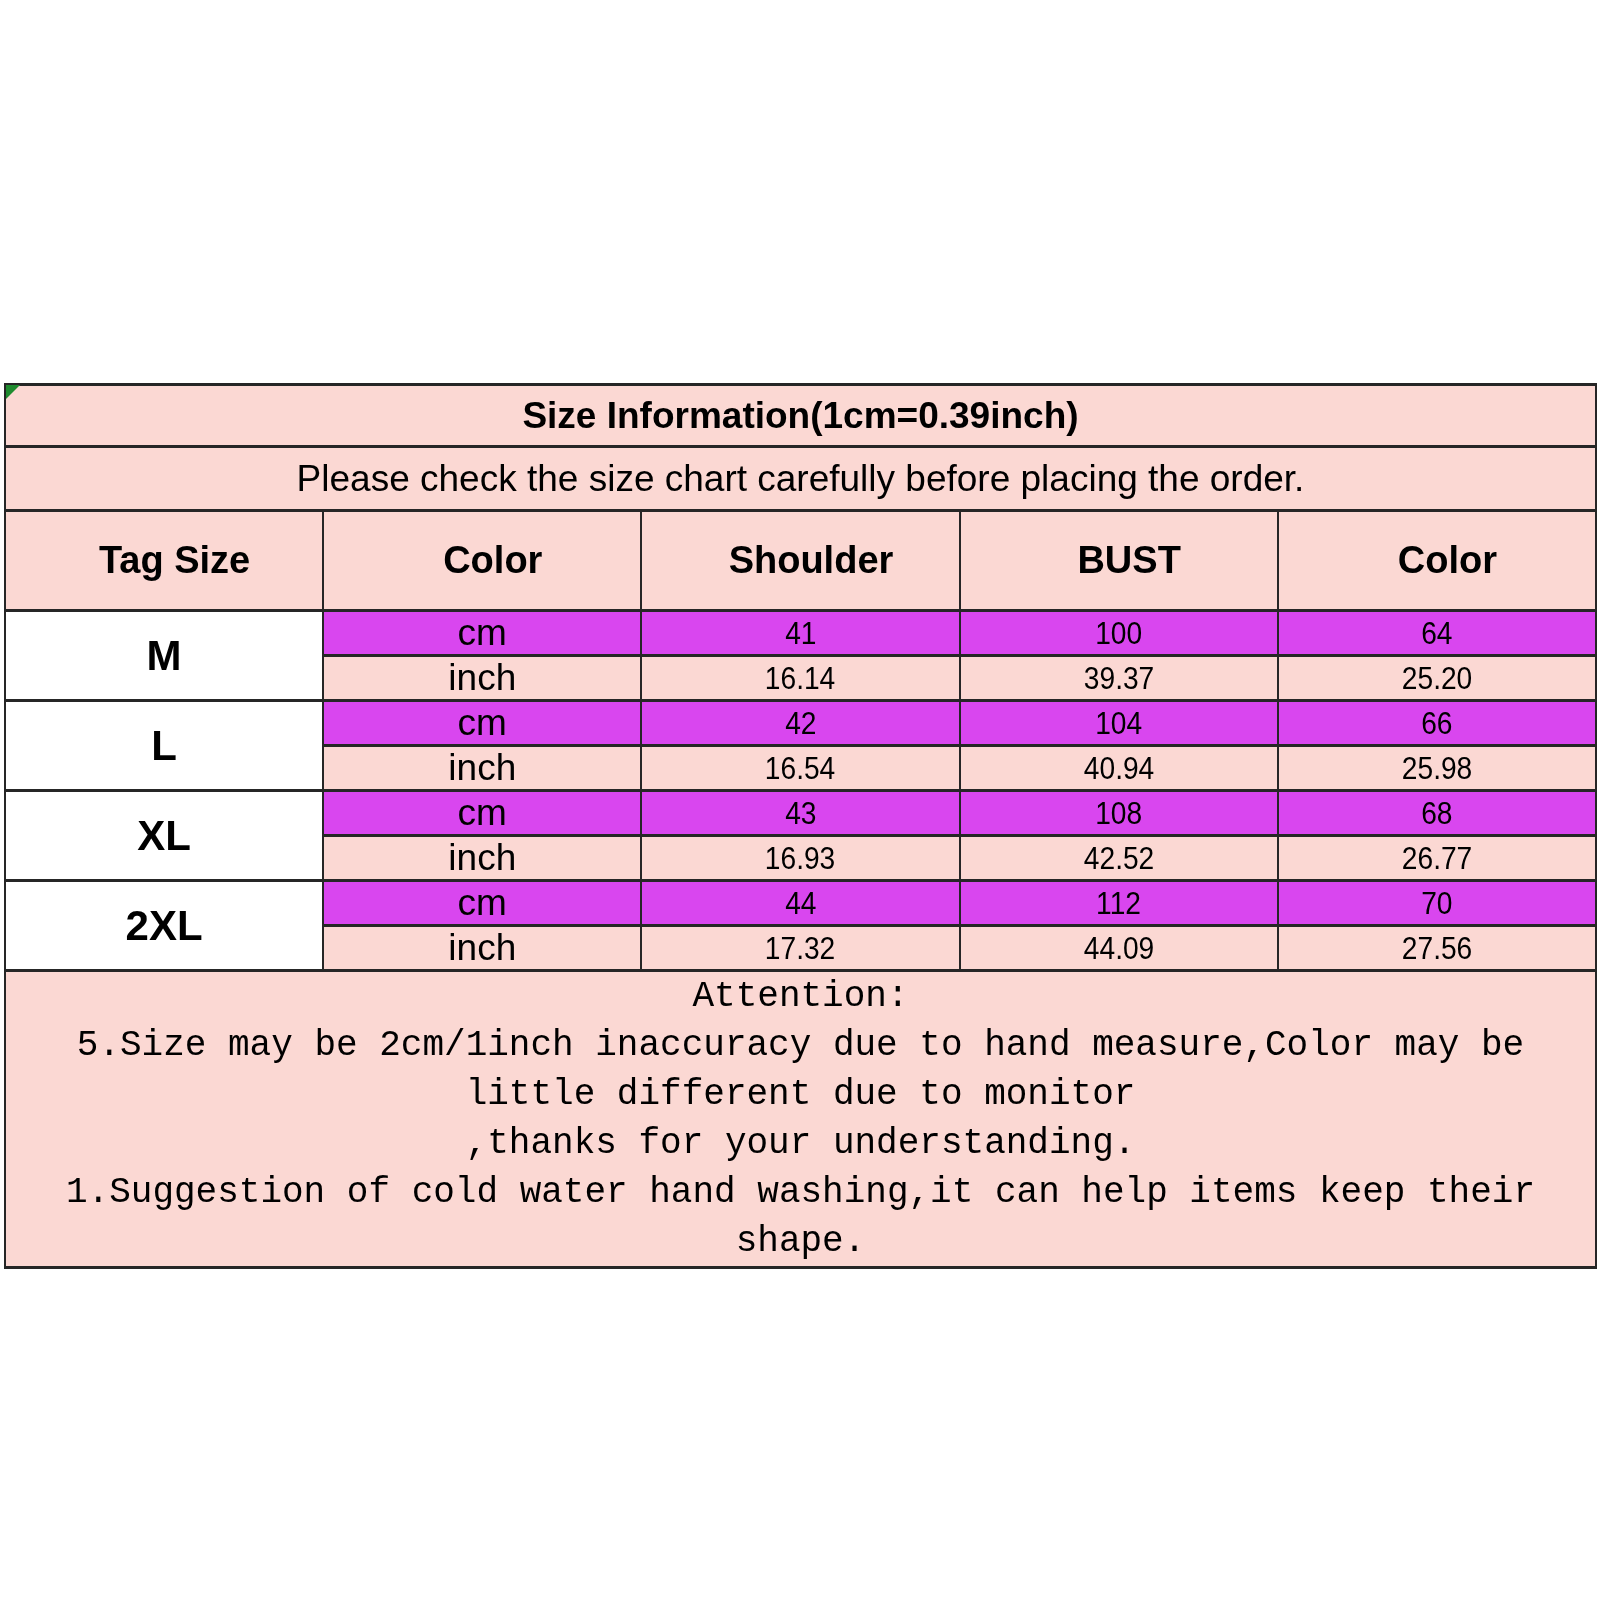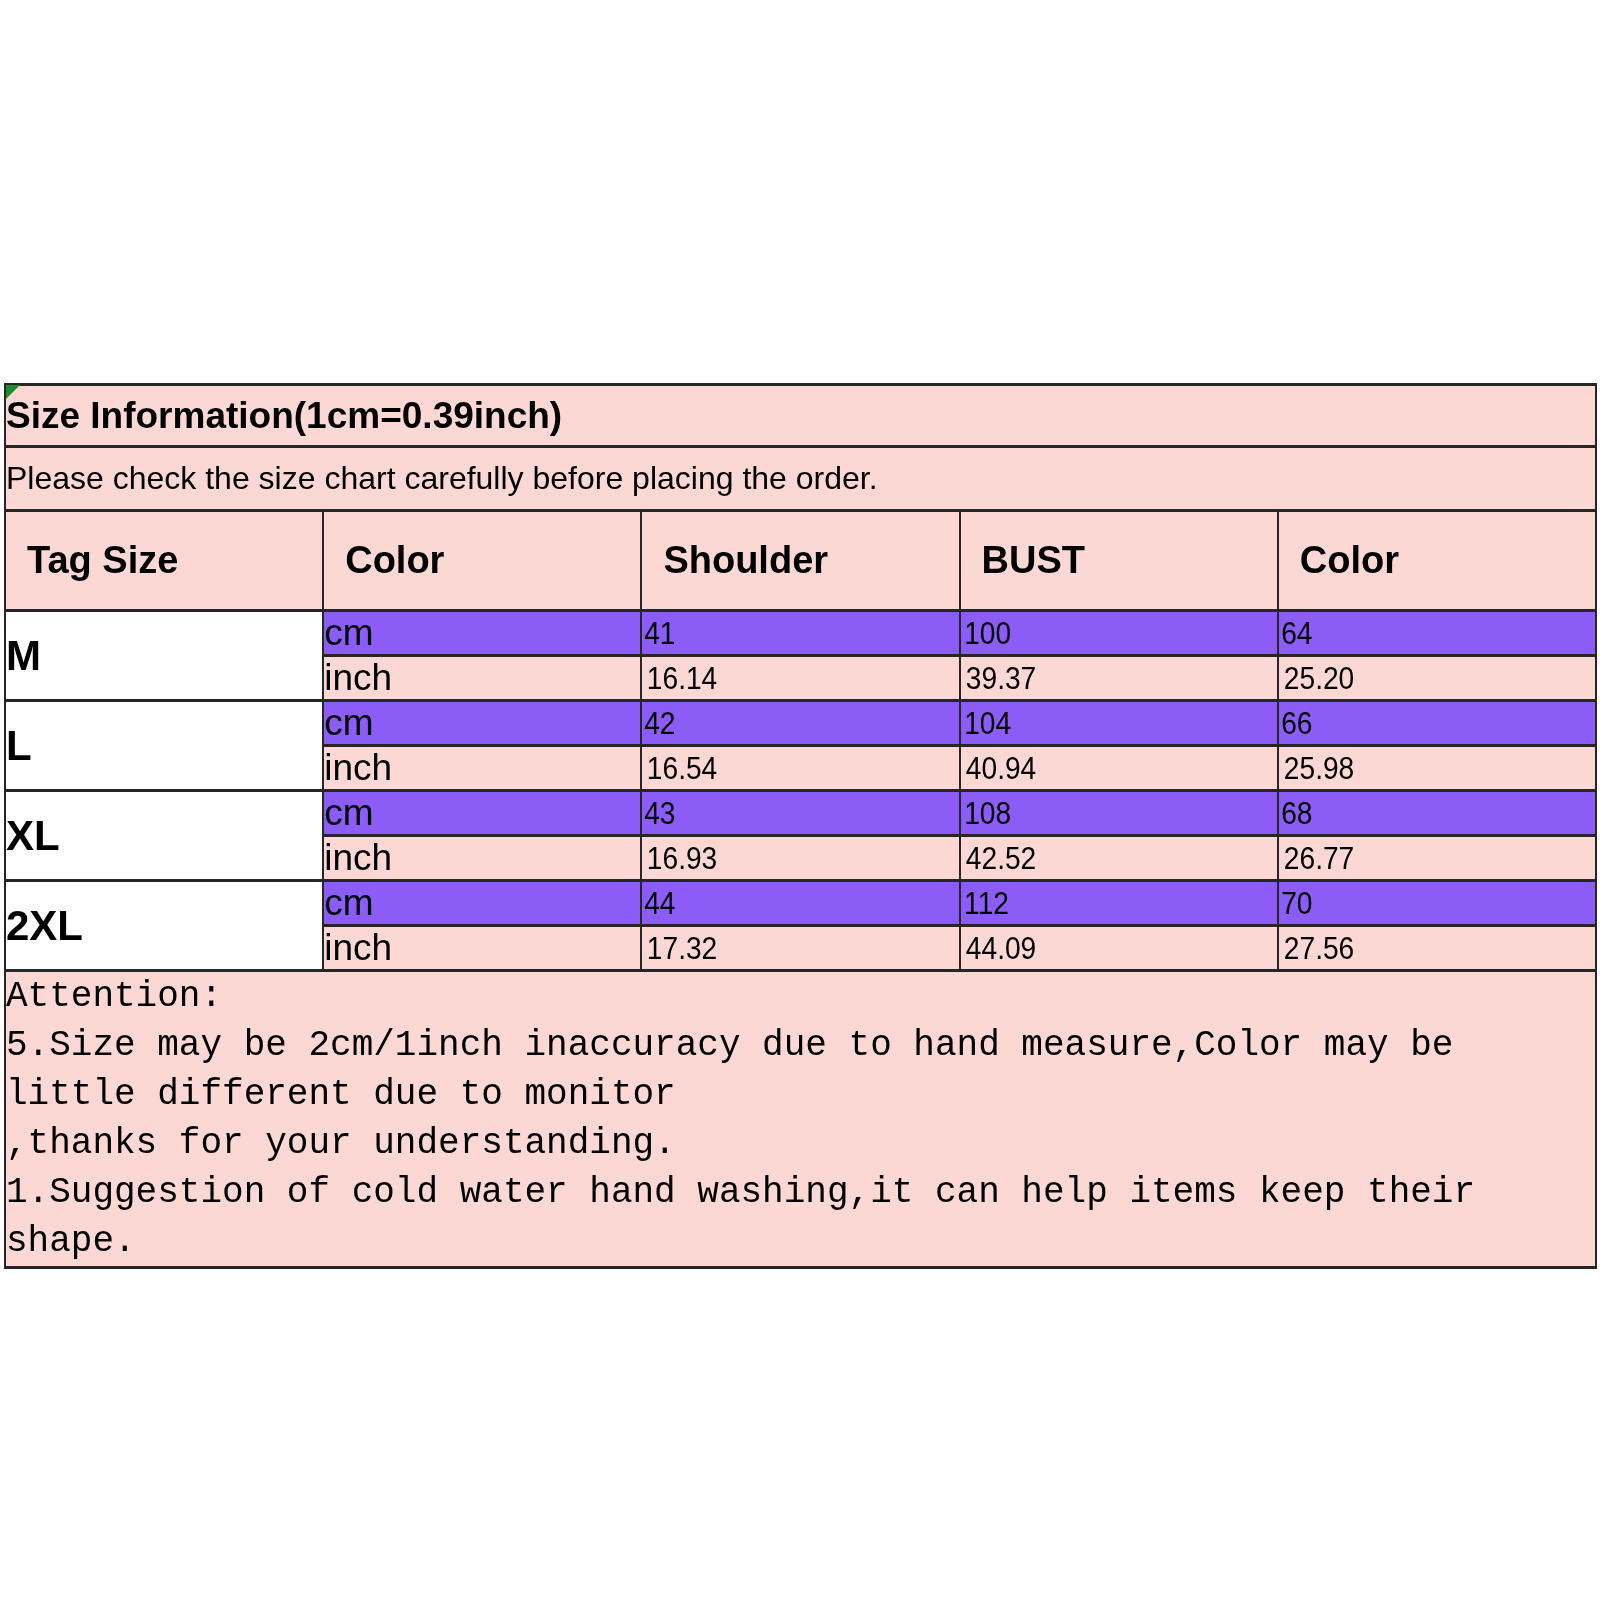--- a/index.html
+++ b/index.html
@@ -22,35 +22,35 @@
     left:4px;top:383px;
     width:1593px;
     border-collapse:collapse;
     table-layout:fixed;
   }
   .size-table td,.size-table th{
     border-top:3px solid var(--border);
     border-bottom:3px solid var(--border);
     border-left:2px solid var(--border);
     border-right:2px solid var(--border);
-    text-align:left;
+    text-align:center;
     vertical-align:middle;
     padding:0;
     overflow:hidden;
   }
   .pink{background:var(--pink);}
-  .white{background:#8b5cf6;}
+  .white{background:#d946ef;}
   .title-cell{
     height:62px;
     font-weight:bold;
     font-size:37px;
   }
   .subtitle-cell{
     height:64px;
-    font-size:32px;
+    font-size:37px;
     margin-left:34px;
   }
   .header-row th{
     height:100px;
     font-weight:bold;
     font-size:38px;
     padding-left:21px;
   }
   .tag-cell{
     font-weight:bold;

